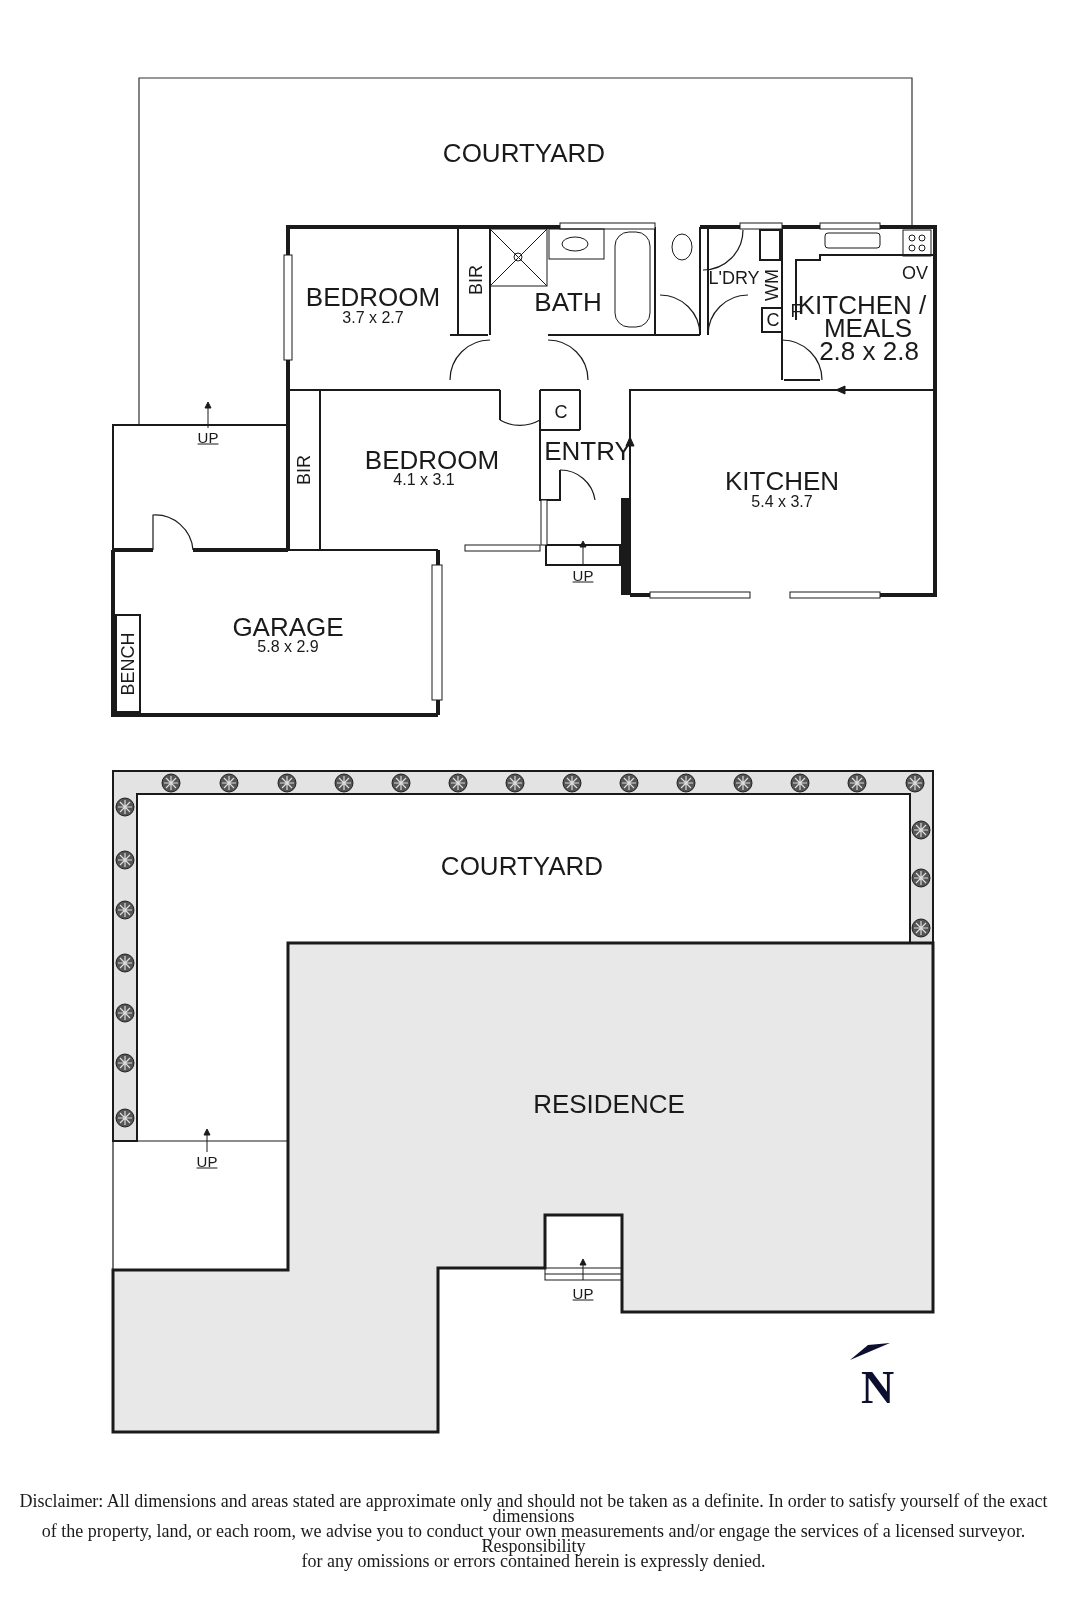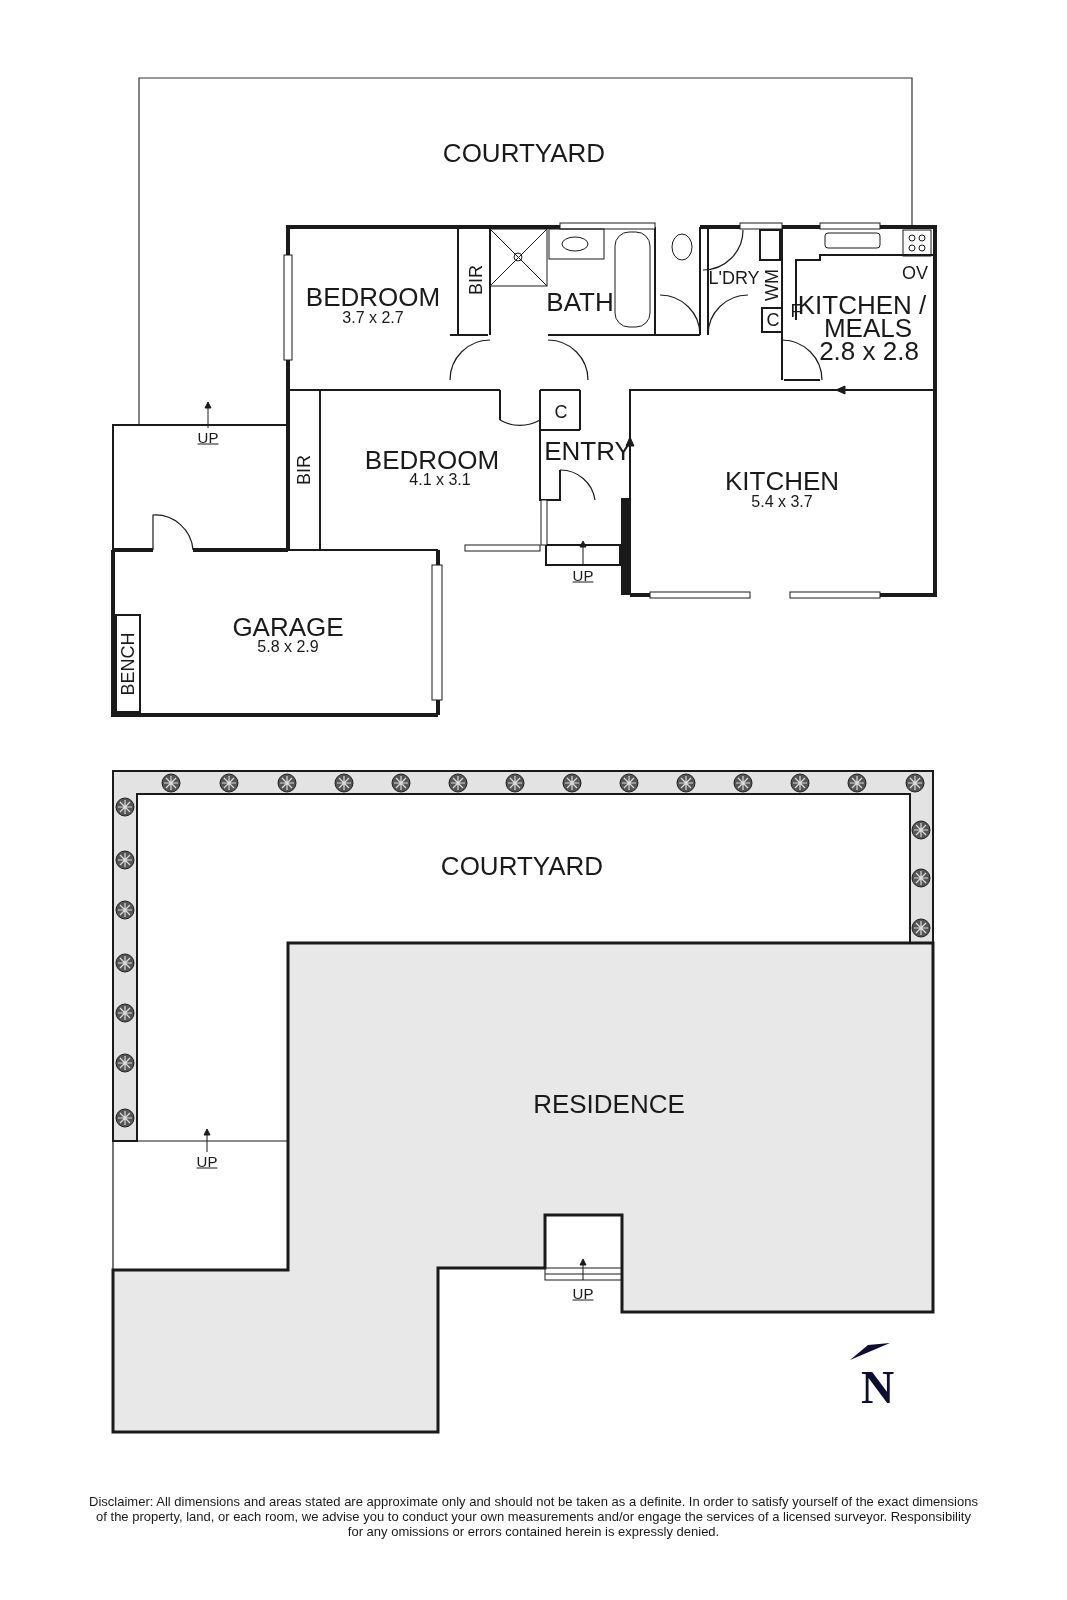--- a/index.html
+++ b/index.html
@@ -4,21 +4,21 @@
 <style>
   html, body { margin: 0; padding: 0; background: #ffffff; }
   body { width: 1067px; height: 1600px; position: relative; overflow: hidden; font-family: "Liberation Sans", sans-serif; }
   svg#plan { position: absolute; left: 0; top: 0; }
   .lbl { position: absolute; color: #1a1a1a; text-align: center; white-space: nowrap; font-family: "Liberation Sans", sans-serif; transform: translate(-50%, -50%); }
   .room-name { font-size: 26px; line-height: 22px; }
   .room-dim { font-size: 16px; line-height: 18px; }
   .small { font-size: 18px; }
   .up { font-size: 15px; text-decoration: underline; }
   .vert { transform: translate(-50%, -50%) rotate(-90deg); }
-  .disclaimer { position: absolute; left: 0; top: 1494px; width: 1067px; text-align: center; font-size: 13px; line-height: 15px; color: #1a1a1a; font-family: Liberation Sans, sans-serif; }
+  .disclaimer { position: absolute; left: 0; top: 1494px; width: 1067px; text-align: center; font-size: 18px; line-height: 15px; color: #1a1a1a; font-family: Liberation Serif, serif; }
   .north { position: absolute; left: 861px; top: 1365px; font-family: "Liberation Serif", serif; font-weight: bold; font-size: 46px; color: #0d0f2e; line-height: 46px; }
 </style>
 </head>
 <body>
 
 <svg id="plan" width="1067" height="1600" viewBox="0 0 1067 1600" xmlns="http://www.w3.org/2000/svg">
   <defs>
     <g id="shrub">
       <circle r="9" fill="#555" stroke="#222" stroke-width="1"></circle>
       <path d="M-7 0 L7 0 M0 -7 L0 7 M-5 -5 L5 5 M-5 5 L5 -5" stroke="#ddd" stroke-width="1.2"></path>
@@ -183,32 +183,32 @@
   </g>
 
   <polygon points="850,1360 868,1345 890,1343" fill="#0d0f2e"></polygon>
 </svg>
 
 <div class="lbl room-name" style="left:524px;top:153px">COURTYARD</div>
 
 <div class="lbl room-name" style="left:373px;top:297px">BEDROOM</div>
 <div class="lbl room-dim" style="left:373px;top:318px">3.7 x 2.7</div>
 <div class="lbl small vert" style="left:476px;top:280px">BIR</div>
-<div class="lbl room-name" style="left:580px;top:302px">BATH</div>
+<div class="lbl room-name" style="left:568px;top:302px">BATH</div>
 <div class="lbl small" style="left:734px;top:278px">L'DRY</div>
 <div class="lbl small vert" style="left:772px;top:285px">WM</div>
 <div class="lbl small" style="left:773px;top:320px">C</div>
 <div class="lbl small" style="left:796px;top:311px">F</div>
 <div class="lbl small" style="left:915px;top:273px">OV</div>
 <div class="lbl room-name" style="left:862px;top:305px">KITCHEN /</div>
 <div class="lbl room-name" style="left:868px;top:328px">MEALS</div>
 <div class="lbl room-name" style="left:869px;top:351px">2.8 x 2.8</div>
 
 <div class="lbl room-name" style="left:432px;top:460px">BEDROOM</div>
-<div class="lbl room-dim" style="left:440px;top:480px">4.1 x 3.1</div>
+<div class="lbl room-dim" style="left:424px;top:480px">4.1 x 3.1</div>
 <div class="lbl small vert" style="left:304px;top:470px">BIR</div>
 <div class="lbl room-name" style="left:588px;top:451px">ENTRY</div>
 <div class="lbl small" style="left:561px;top:412px">C</div>
 <div class="lbl room-name" style="left:782px;top:481px">KITCHEN</div>
 <div class="lbl room-dim" style="left:782px;top:502px">5.4 x 3.7</div>
 
 <div class="lbl room-name" style="left:288px;top:627px">GARAGE</div>
 <div class="lbl room-dim" style="left:288px;top:647px">5.8 x 2.9</div>
 <div class="lbl small vert" style="left:128px;top:664px">BENCH</div>
 

